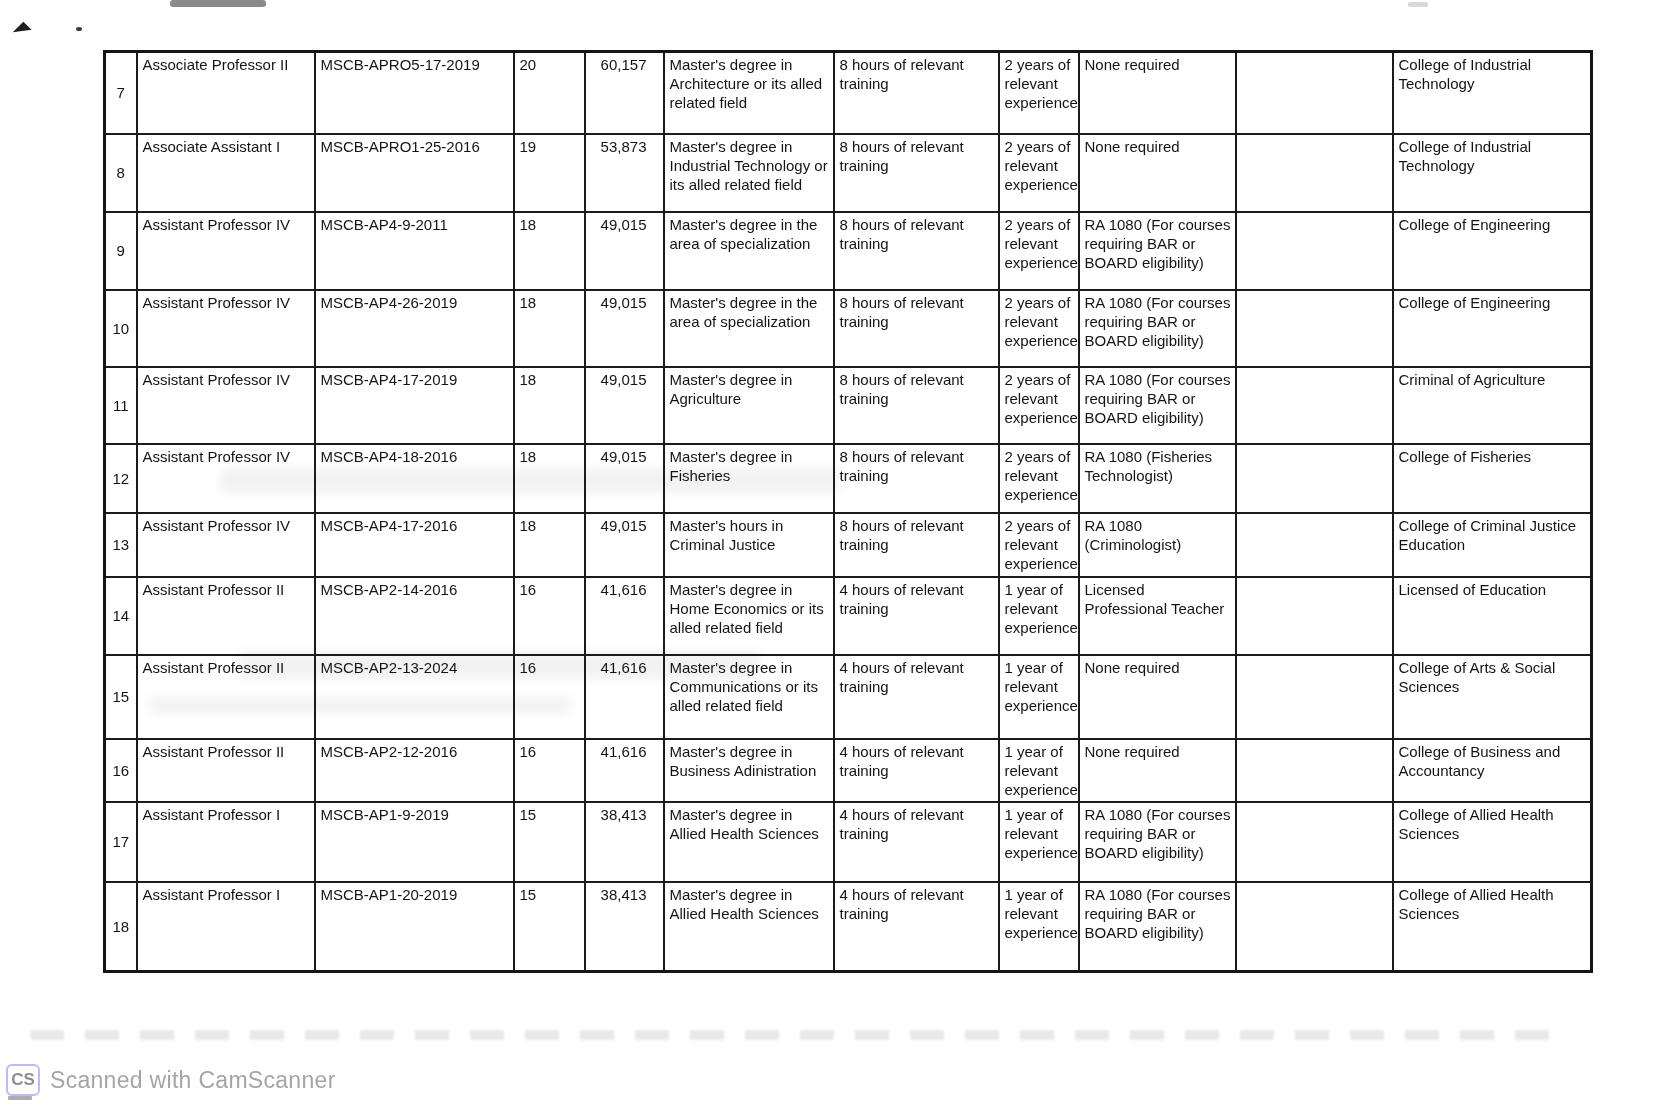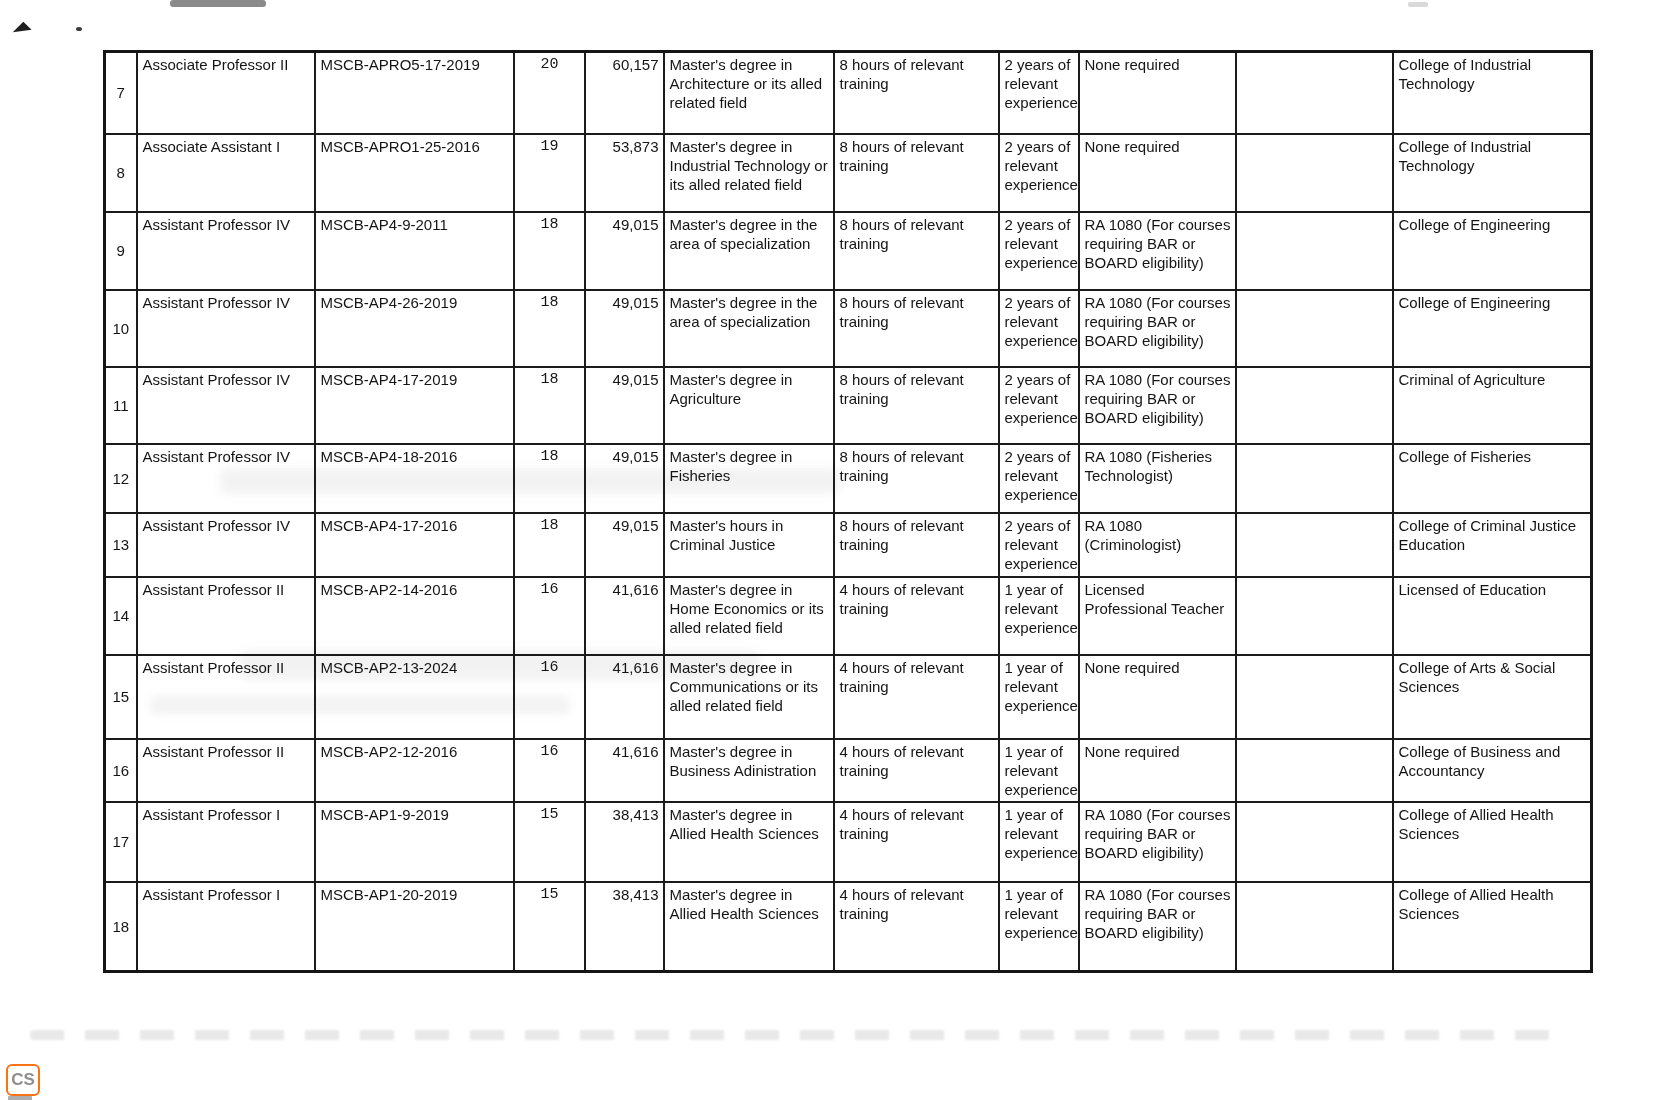--- a/index.html
+++ b/index.html
@@ -24,41 +24,41 @@
   .noiseband{left:30px;top:1030px;width:1520px;height:10px;opacity:.45;
     background:repeating-linear-gradient(90deg,#cfcfcf 0 34px,#ffffff 34px 55px);
     filter:blur(1px);border-radius:4px;}
   
   .sheet{position:absolute;left:103px;top:50px;}
   table{border-collapse:collapse;table-layout:fixed;width:1487px;
     border:3px solid #151515;}
   td{border:2px solid #1b1b1b;vertical-align:top;padding:2px 4px 2px 5px;
     font-size:15px;line-height:19px;overflow:visible;word-wrap:normal;}
   td.c-no{vertical-align:middle;text-align:center;padding:0;}
-  td.c-grade{text-align:center;font-family:Liberation Mono, monospace;}
-  td.c-salary{text-align:right;padding-right:4px;}
+  td.c-grade{text-align:left;}
+  td.c-salary{text-align:right;padding-right:16px;}
   col.w-no{width:32px;}  col.w-pos{width:178px;} col.w-code{width:199px;}
   col.w-grade{width:71px;} col.w-sal{width:79px;} col.w-edu{width:170px;}
   col.w-trn{width:165px;} col.w-exp{width:80px;}  col.w-eli{width:157px;}
   col.w-rem{width:157px;} col.w-col{width:199px;}
   tbody tr:nth-child(1){height:82px;}
   tbody tr:nth-child(2){height:78px;}
   tbody tr:nth-child(3){height:78px;}
   tbody tr:nth-child(4){height:77px;}
   tbody tr:nth-child(5){height:77px;}
   tbody tr:nth-child(6){height:69px;}
   tbody tr:nth-child(7){height:64px;}
   tbody tr:nth-child(8){height:78px;}
   tbody tr:nth-child(9){height:84px;}
   tbody tr:nth-child(10){height:63px;}
   tbody tr:nth-child(11){height:80px;}
   tbody tr:nth-child(12){height:90px;}
   
   .wm{position:absolute;left:6px;top:1064px;display:flex;align-items:center;}
-  .wm-badge{width:30px;height:28px;border:2px solid #f97316;border-radius:6px;
+  .wm-badge{width:30px;height:28px;border:2px solid #c4b5fd;border-radius:6px;
     color:#8f8f8f;font-weight:bold;font-size:17px;
     display:flex;align-items:center;justify-content:center;background:#fff;}
   .wm-tab{position:absolute;left:2px;top:32px;width:24px;height:7px;background:#9a9a9a;border-radius:1px;opacity:.8;}
   .wm-text{margin-left:10px;color:#a5a5a5;font-size:23px;letter-spacing:.3px;}
 </style>
 </head>
 <body>
 
 <div class="art art-topbar"></div>
 <div class="art art-topbar2"></div>
@@ -241,13 +241,14 @@
     <td class="c-rem"></td>
     <td class="c-col">College of Allied Health Sciences</td>
   </tr>
       </tbody>
   </table>
 </div>
 
 <div class="wm">
   <div class="wm-badge">CS</div>
   <div class="wm-tab"></div>
+  <div class="wm-text">Scanned with CamScanner</div>
 </div>
 
 </body></html>

